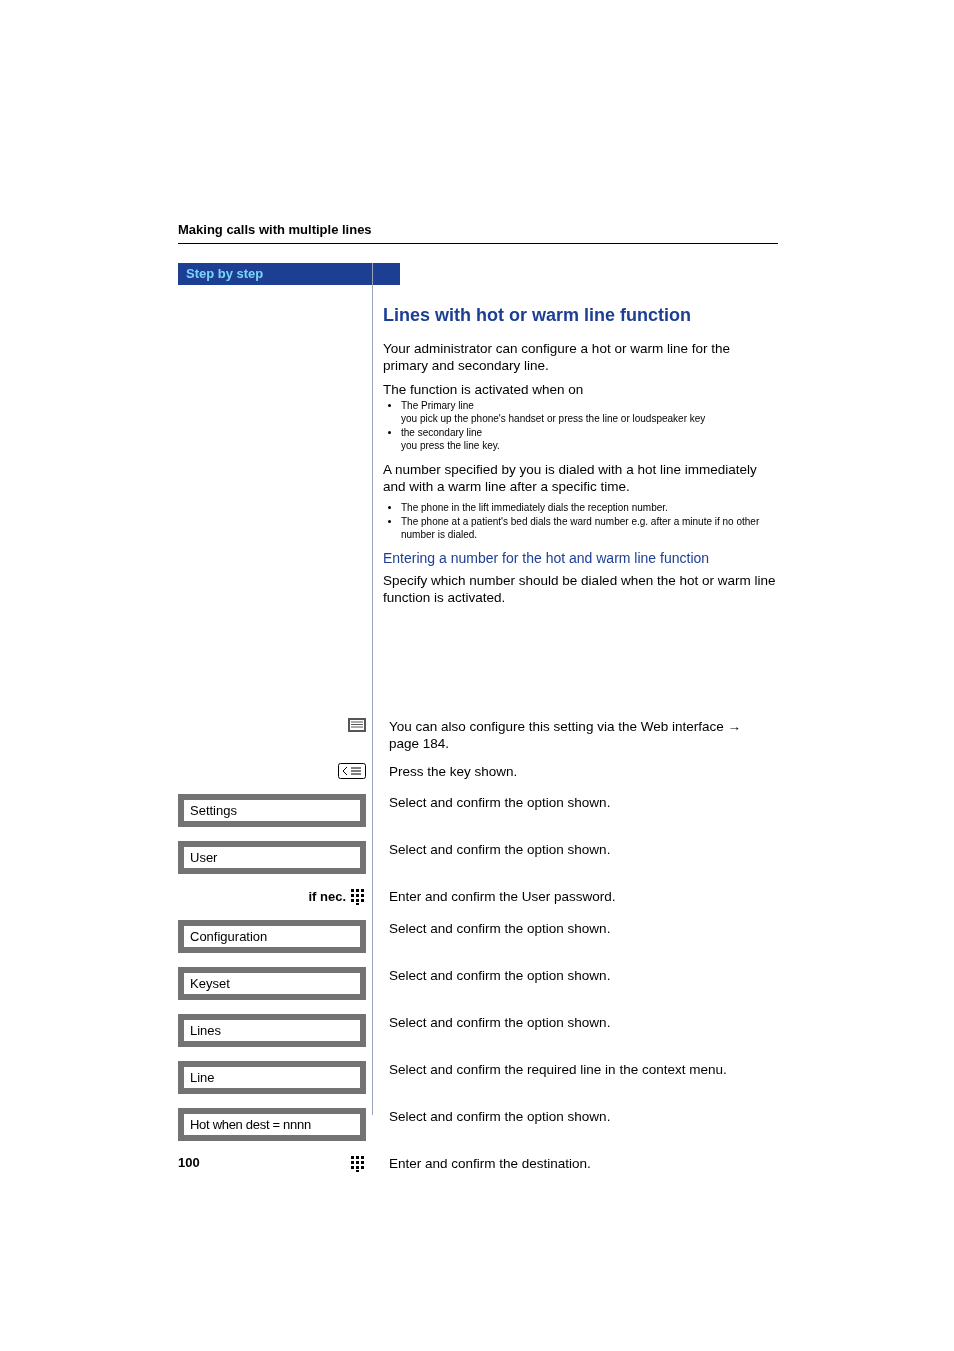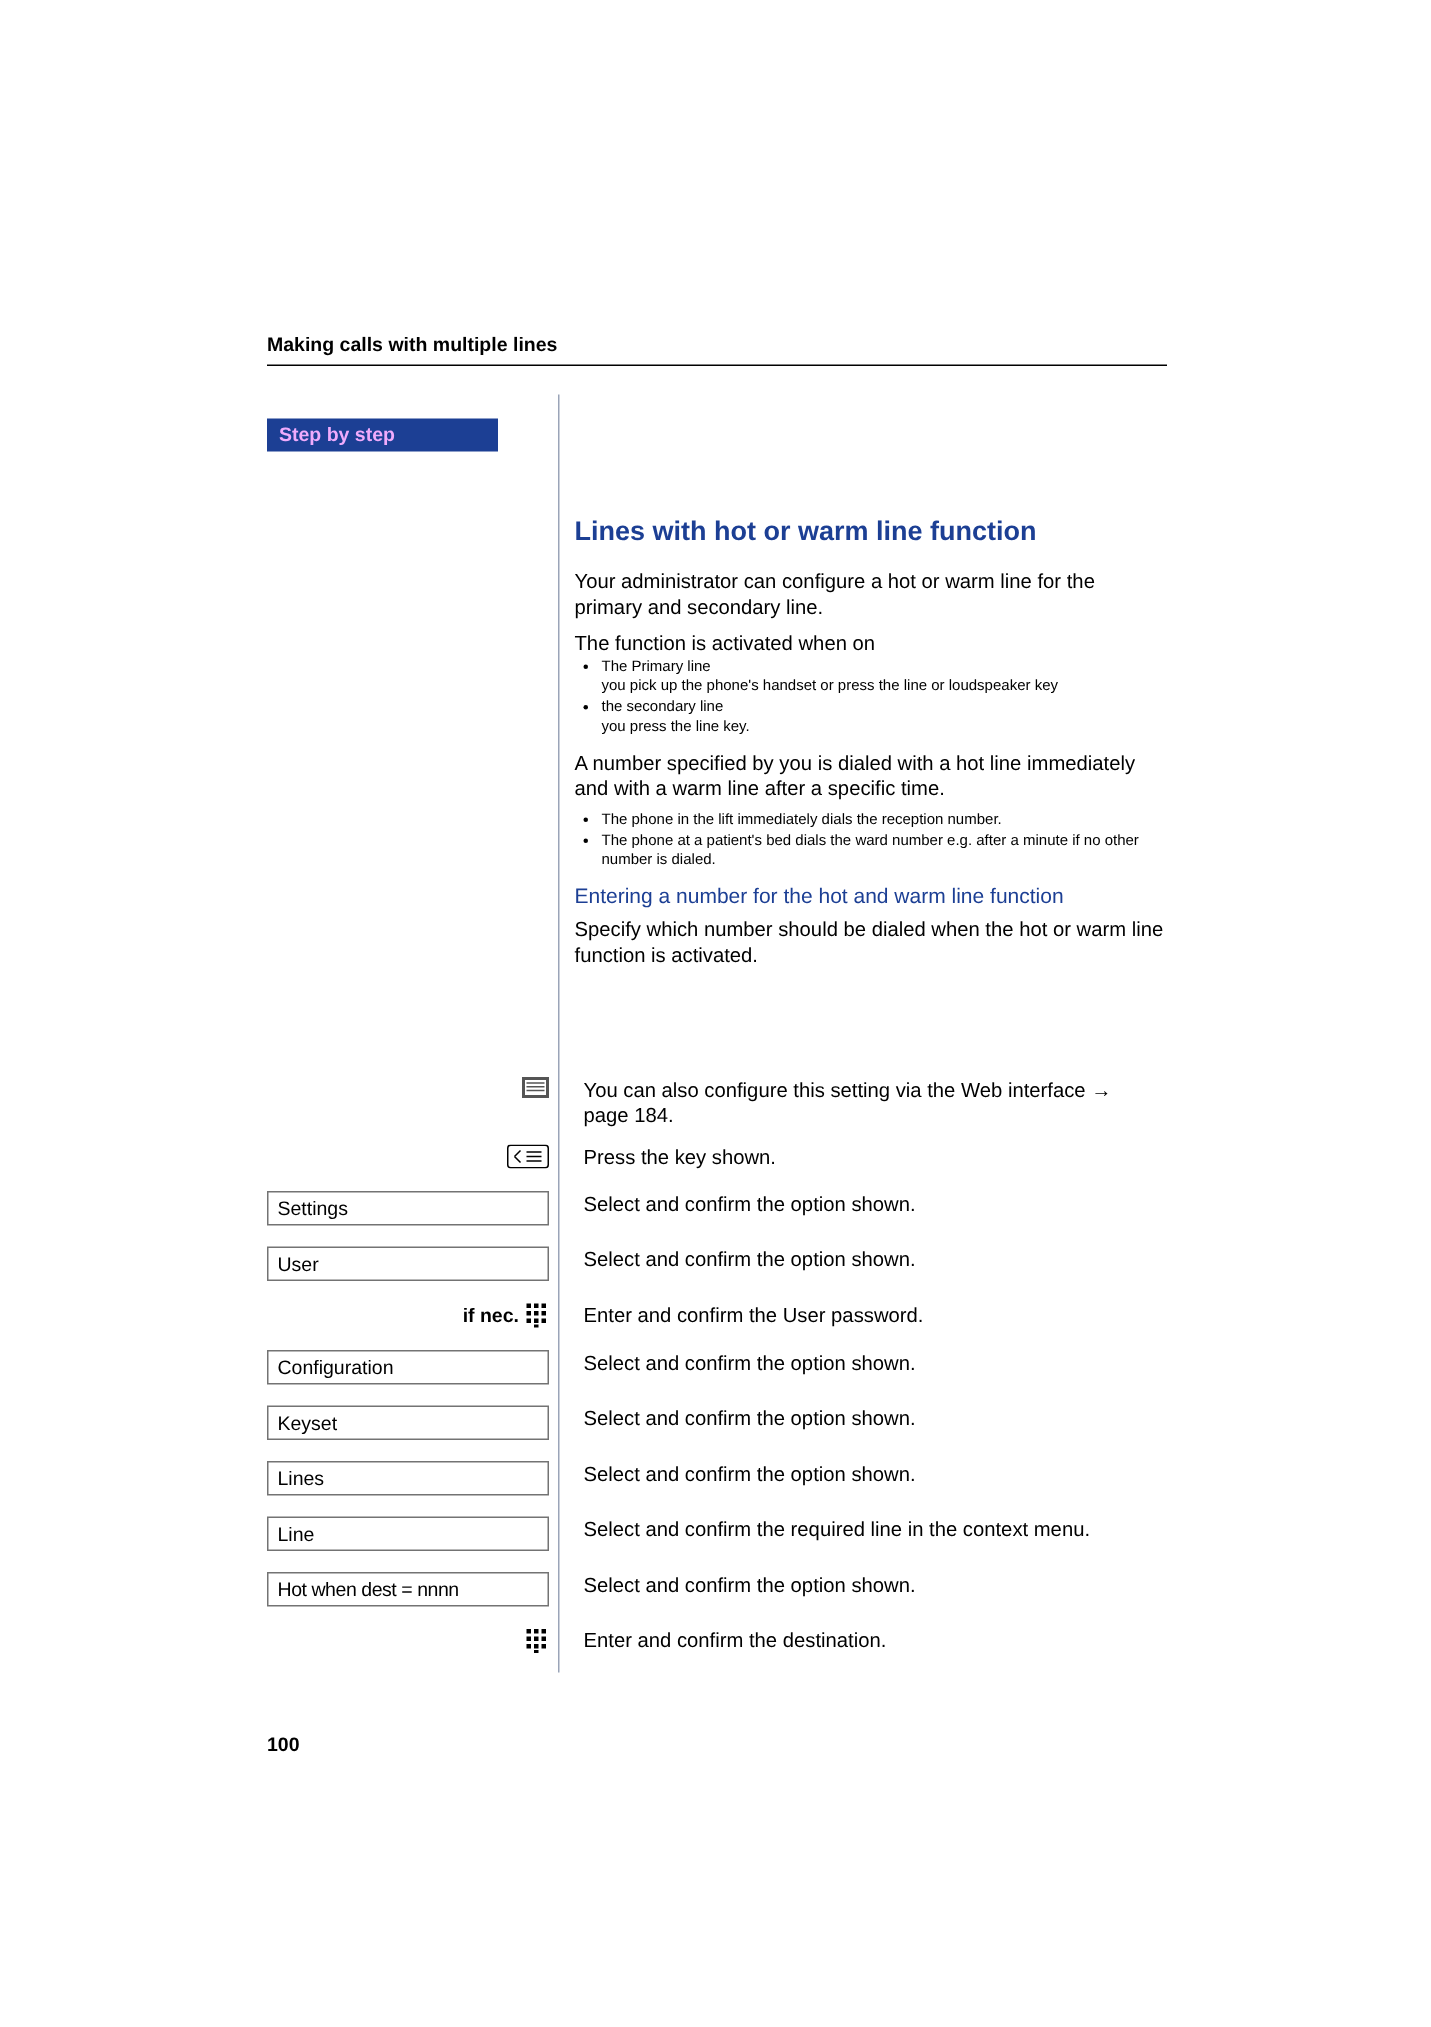--- a/index.html
+++ b/index.html
@@ -28,45 +28,43 @@
     position: absolute;
     left: 178px;
     top: 243px;
     width: 600px;
     border-bottom: 1.5px solid #000;
   }
   .step-band {
     position: absolute;
     left: 178px;
     top: 263px;
-    width: 154px;
+    width: 222px;
     height: 22px;
     background: #1c3f94;
-    color: #f0abfc;
+    color: #7dd3fc;
     font-size: 13px;
     font-weight: bold;
     line-height: 22px;
     padding-left: 8px;
     box-sizing: border-box;
-    margin-top: 16px;
   }
   .sidebar-rule {
     position: absolute;
     left: 372px;
     top: 263px;
     width: 0;
     border-right: 1px solid #9aa4b8;
     height: 852px;
   }
   .content {
     position: absolute;
     left: 383px;
     top: 305px;
     width: 395px;
-    margin-top: 39px;
   }
   h3.section-title {
     font-size: 18px;
     font-weight: bold;
     color: #1c3f94;
     margin: 0 0 14px 0;
   }
   .body-text {
     font-size: 13.5px;
     line-height: 1.28;
@@ -103,21 +101,21 @@
   }
   .step-row .right {
     width: 395px;
     font-size: 13.5px;
     line-height: 1.28;
     padding-left: 17px;
     box-sizing: border-box;
   }
   .display-box {
     width: 194px;
-    border: 1px solid #737373;
+    border: 6px solid #737373;
     font-size: 13px;
     font-family: Arial, Helvetica, sans-serif;
     padding: 3px 6px;
     box-sizing: border-box;
     background: #fff;
     text-align: left;
   }
   .icon-slot {
     display: inline-flex;
     align-items: center;

